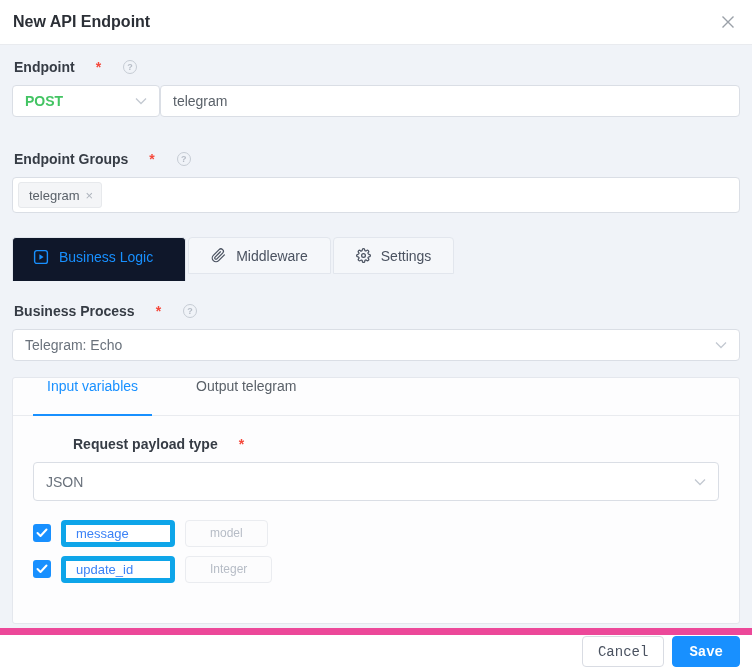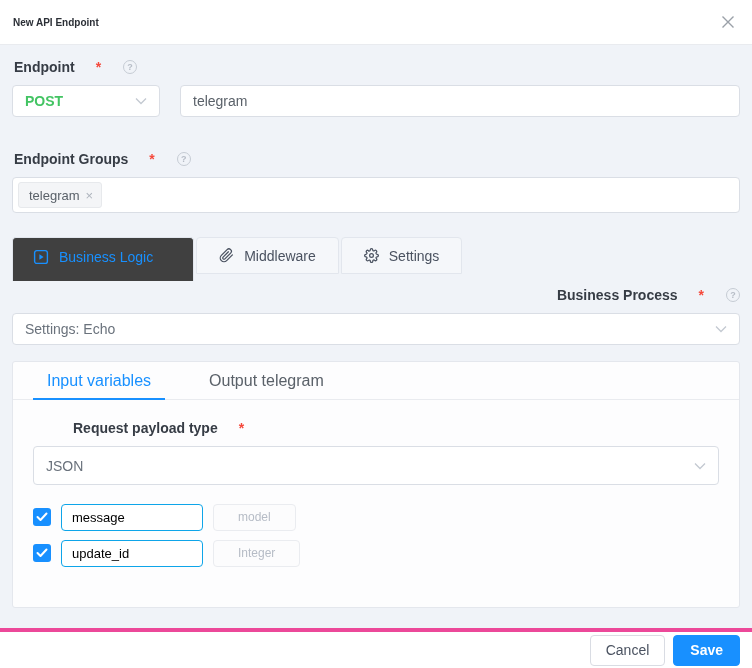--- a/index.html
+++ b/index.html
@@ -8,35 +8,35 @@
     font-family: "Liberation Sans", "DejaVu Sans", sans-serif;
     font-size:14px; color:#3a414b; background:#fff; overflow:hidden;
   }
   .modal { width:752px; height:668px; display:flex; flex-direction:column; background:#fff; }
 
   
   .modal-header {
     height:45px; flex:0 0 45px; background:#fff; border-bottom:1px solid #e9ebef;
     display:flex; align-items:center; justify-content:space-between; padding:0 14px 0 13px;
   }
-  .modal-title { font-size:10px; font-weight:700; color:#2b2f36; }
+  .modal-title { font-size:16px; font-weight:700; color:#2b2f36; }
   .close-btn { width:20px; height:20px; display:flex; align-items:center; justify-content:center;
     cursor:pointer; color:#9aa0a8; background:none; border:none; }
 
   
   .modal-body { flex:1 1 auto; background:var(--body_bg); padding:12px 12px 0 12px; overflow:hidden; }
 
   .field-label { height:20px; margin:0 0 0 2px; font-weight:700; font-size:14px; color:#363c45;
     display:flex; align-items:center; gap:21px; }
   .req { color:var(--required_red); font-weight:700; }
   .help-icon { width:14px; height:14px; border:1px solid #c6ccd4; border-radius:50%;
     color:#b6bcc6; font-size:9px; font-weight:700; display:inline-flex; align-items:center;
     justify-content:center; line-height:1; margin-left:1px; }
 
-  .row-endpoint { display:flex; gap:20px; margin-top:8px; height:36px; }
+  .row-endpoint { display:flex; gap:0; margin-top:8px; height:36px; }
 
   .select {
     background:#fff; border:1px solid #dadee5; border-radius:4px; height:32px;
     display:flex; align-items:center; justify-content:space-between;
     padding:0 12px; cursor:pointer; color:#6a727c;
   }
   .method-select { width:148px; flex:0 0 148px; }
   .method-select .method-text { color:var(--method_green); font-weight:700; }
   .chevron { color:#c3c9d1; display:flex; align-items:center; }
 
@@ -58,66 +58,66 @@
   .tag-close { color:#aeb4bd; font-size:13px; cursor:pointer; line-height:1; }
 
   
   .card-tabs { margin-top:24px; height:44px; display:flex; align-items:flex-start; gap:2px; }
   .card-tab {
     height:37px; background:#f5f7fa; border:1px solid #e2e6ed; border-radius:4px 4px 0 0;
     display:flex; align-items:center; gap:10px; padding:0 22px; font-size:14px; color:#4a5260;
     cursor:pointer;
   }
   .card-tab.active {
-    height:44px; background:#404040; border-bottom:none; color:var(--accent_blue);
-    padding:0 40px 6px 20px;
+    height:44px; background:#0f172a; border-bottom:none; color:var(--accent_blue);
+    padding:0 32px 6px 20px;
   }
   .card-tab .t-icon { display:flex; align-items:center; color:#4a5260; }
   .card-tab.active .t-icon { color:var(--accent_blue); }
 
-  .bp-label { margin-top:4px;justify-content:flex-end; }
+  .bp-label { margin-top:20px; }
   .bp-select { margin-top:8px; }
 
   
   .panel {
     margin-top:16px; height:247px; background:#fdfdfe; border:1px solid #e4e7ed; border-radius:3px;
     display:flex; flex-direction:column;
   }
   .panel-tabs { height:38px; flex:0 0 38px; border-bottom:1px solid #e9ebef; display:flex;
     padding:0 20px; }
-  .panel-tab { height:100%; display:flex; align-items:center; padding:0 14px; font-size:16px;
+  .panel-tab { height:100%; display:flex; padding:0 14px; font-size:14px;
     color:#5a6169; cursor:pointer; position:relative; margin-right:30px; }
   .panel-tab.active { color:var(--accent_blue); }
   .panel-tab.active::after { content:""; position:absolute; left:0; right:0; bottom:-1px;
     height:2px; background:var(--accent_blue); }
 
   .panel-body { padding:18px 20px 0 20px; }
   .payload-label { margin:0;padding-left:40px; }
   .payload-select { margin-top:8px; height:39px; }
 
   .var-rows { margin-top:18px; display:flex; flex-direction:column; gap:8px; }
   .var-row { display:flex; align-items:center; gap:10px; height:28px; }
   .checkbox {
     width:18px; height:18px; border-radius:3px; background:var(--accent_blue);
     display:flex; align-items:center; justify-content:center; cursor:pointer; flex:0 0 18px;
   }
   .var-name-input {
-    width:142px; height:27px; background:#fff; border:1px solid #0ea5e9; border-radius:4px;
-    padding:0 10px; font-size:13px; color:#000000; font-family:inherit; outline:none;
+    width:114px; height:27px; background:#fff; border:5px solid #0ea5e9; border-radius:4px;
+    padding:0 10px; font-size:13px; color:#3b82f6; font-family:inherit; outline:none;
   }
   .type-chip {
     height:27px; display:inline-flex; align-items:center; padding:0 24px;
     background:#fcfcfd; border:1px solid #eaecf0; border-radius:4px;
     font-size:12px; color:#b6bcc6;
   }
 
   
   .modal-footer {
-    height:40px; flex:0 0 40px; background:#fff; border-top:4px solid #ec4899;
-    display:flex; align-items:center; justify-content:flex-end; gap:8px; padding:0 12px;
+    height:40px; flex:0 0 40px; background:#fff; border-top:7px solid #ec4899;
+    display:flex; align-items:center; justify-content:flex-end; gap:8px; padding:0 12px;font-family:Liberation Mono, monospace;
   }
   .btn { height:31px; border-radius:4px; font-size:14px; font-family:inherit; cursor:pointer;
     display:inline-flex; align-items:center; justify-content:center; }
   .btn-cancel { background:#fff; border:1px solid #d9dce3; color:#4a5260; padding:0 15px; }
   .btn-save { background:var(--accent_blue); border:1px solid var(--accent_blue); color:#fff;
     font-weight:700; padding:0 16px; }
 </style>
 </head>
 <body>
 
@@ -194,21 +194,21 @@
       </div>
     </div>
 
     <div class="field-label bp-label">
       <span>Business Process</span>
       <span class="req">*</span>
       <span class="help-icon">?</span>
     </div>
 
     <div class="select bp-select">
-      <span>Settings: Echo</span>
+      <span>Telegram: Echo</span>
       <span class="chevron">
         <svg width="12" height="8" viewBox="0 0 12 8">
             <polyline points="1,1.5 6,6.5 11,1.5" fill="none" stroke="currentColor" stroke-width="1.3"></polyline>
           </svg>
       </span>
     </div>
 
     <div class="panel">
       <div class="panel-tabs">
         <div class="panel-tab active">

